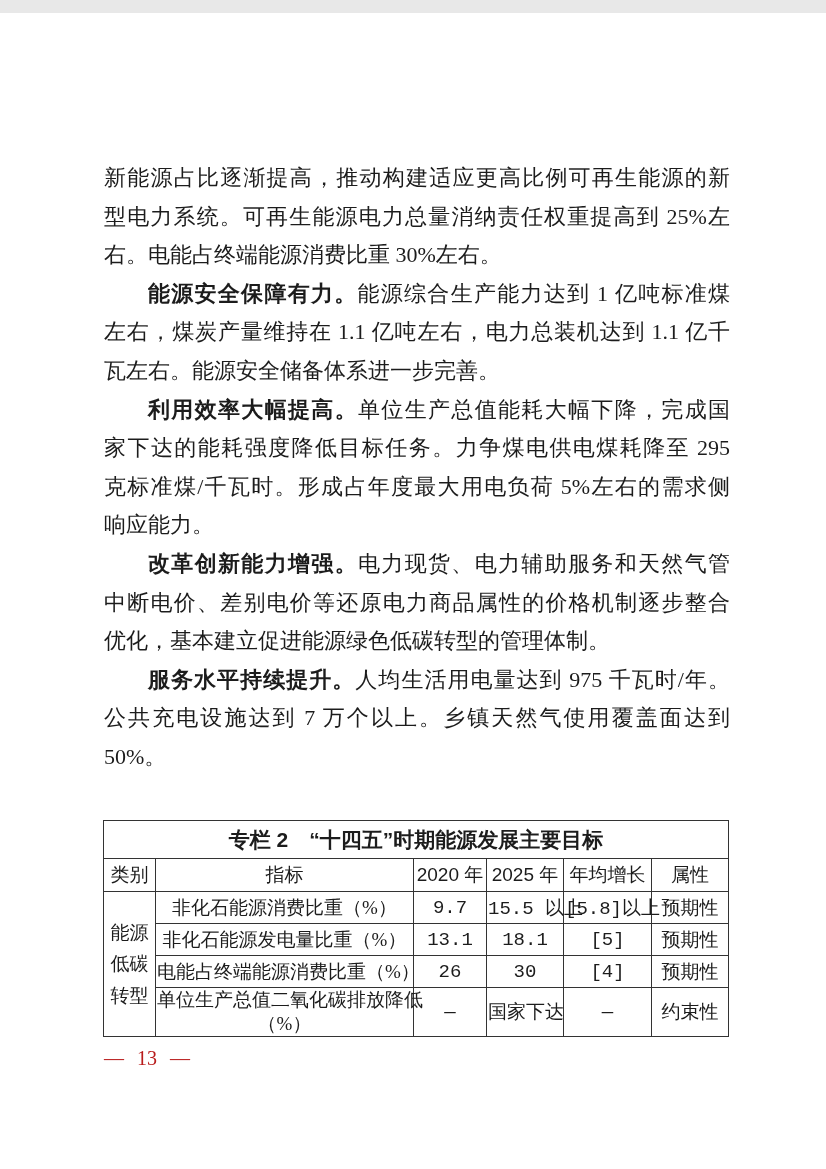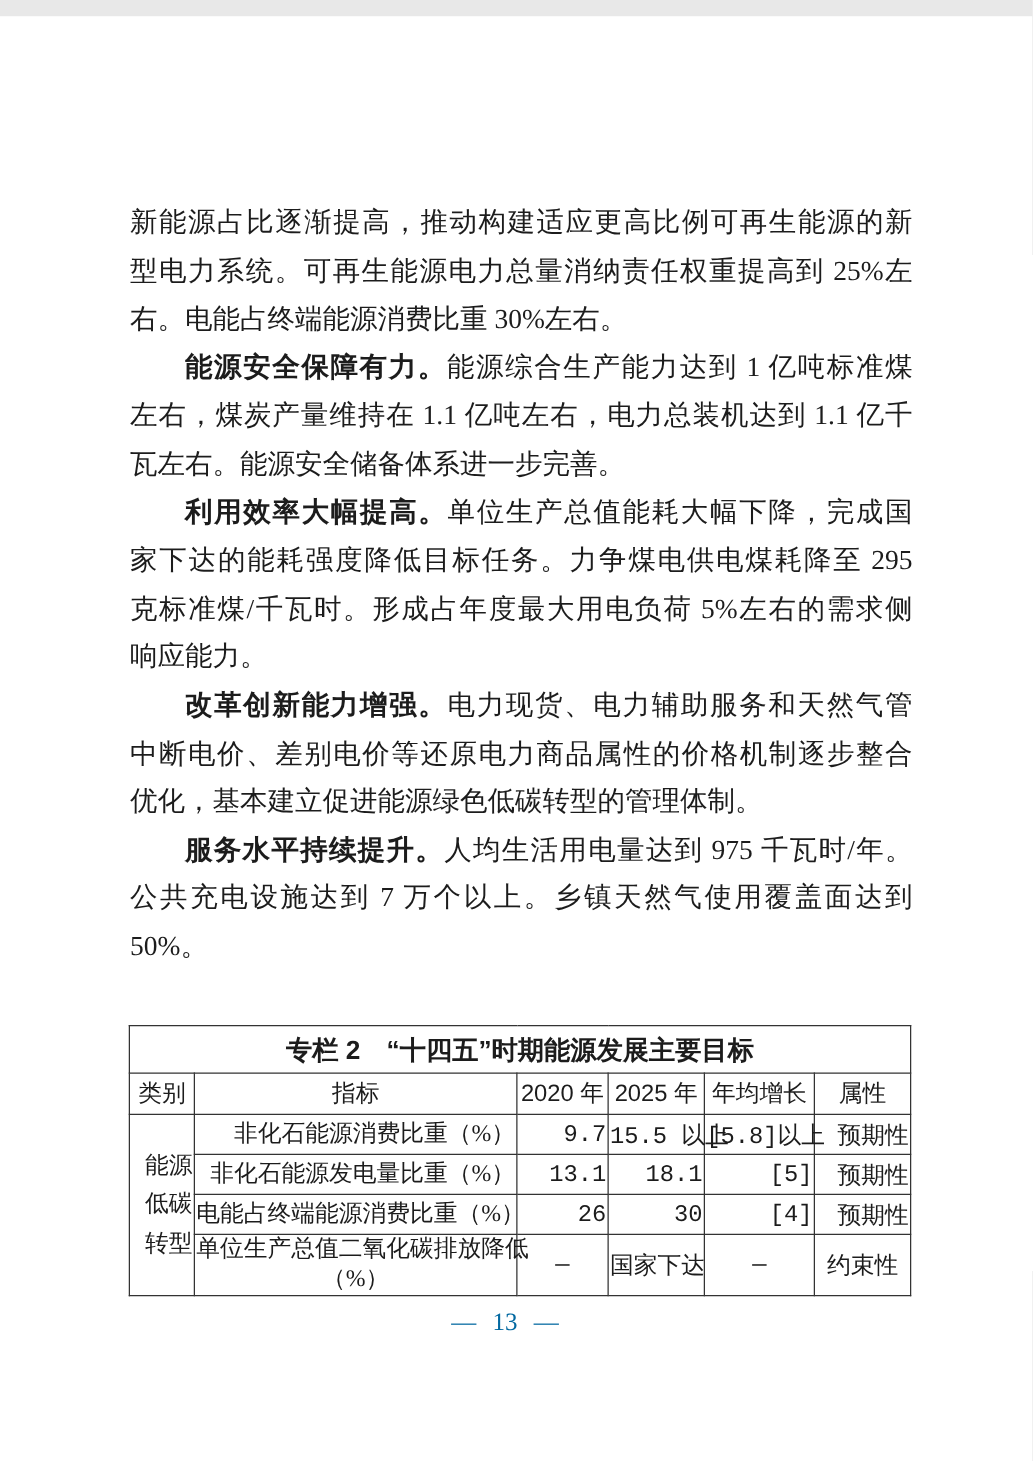--- a/index.html
+++ b/index.html
@@ -41,28 +41,28 @@
   tr.rt td{
     height:37px;
     font-family:"Liberation Sans","DejaVu Sans",sans-serif;
     font-weight:bold;font-size:21px;
   }
   tr.rh th{
     height:32px;
     font-family:"Liberation Sans","DejaVu Sans",sans-serif;
     font-weight:normal;font-size:19px;white-space:nowrap;
   }
-  tr.rb td{ height:31px; font-size:19px;text-align:right; }
+  tr.rb td{ height:31px; font-size:19px; }
   tr.rb2 td{ height:48px; font-size:19px; }
   td.ind-cell{ font-size:18.5px; white-space:nowrap; line-height:1.25; }
   td.cat-cell{ font-size:19px; line-height:1.65; }
   td.val-cell{ white-space:nowrap;font-family:Liberation Mono, monospace; }
   .footer{
     position:absolute;left:104px;top:1034px;width:600px;
-    text-align:center;font-size:20px;color:#0369a1;
+    text-align:left;font-size:20px;color:#b91c1c;
   }
   .footer .pn{ margin:0 13px; }
 </style>
 </head>
 <body>
 
 <div class="page">
 
   <div class="content" id="text-block">
       <div>

